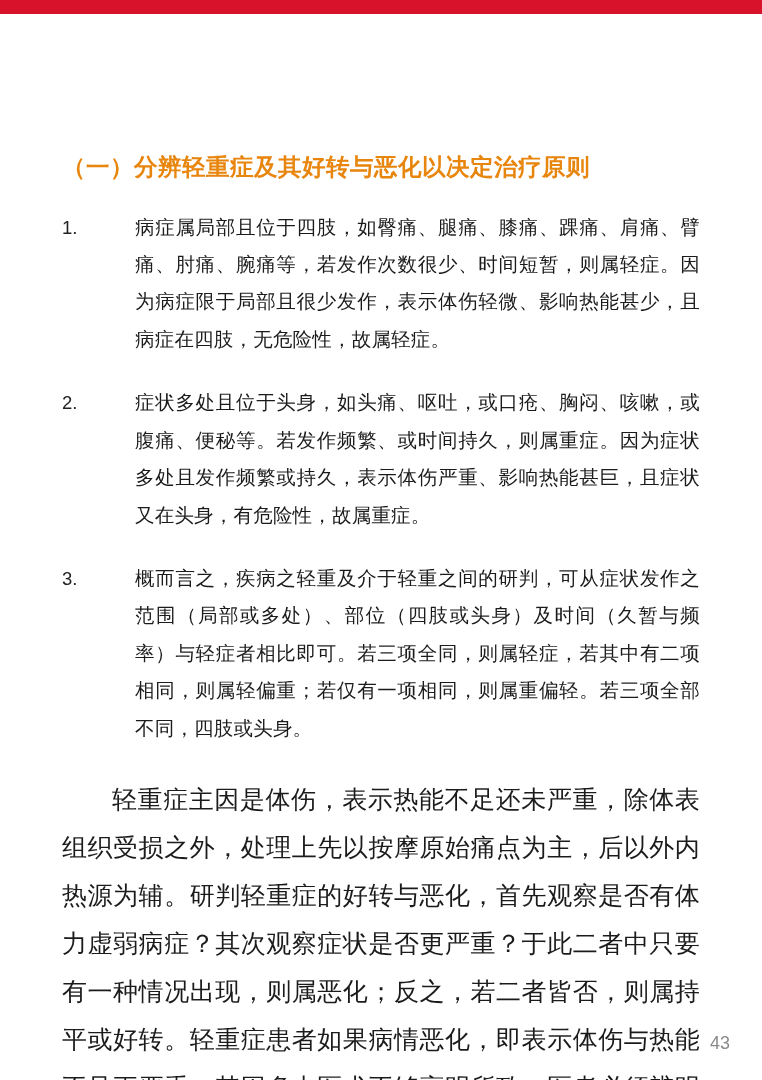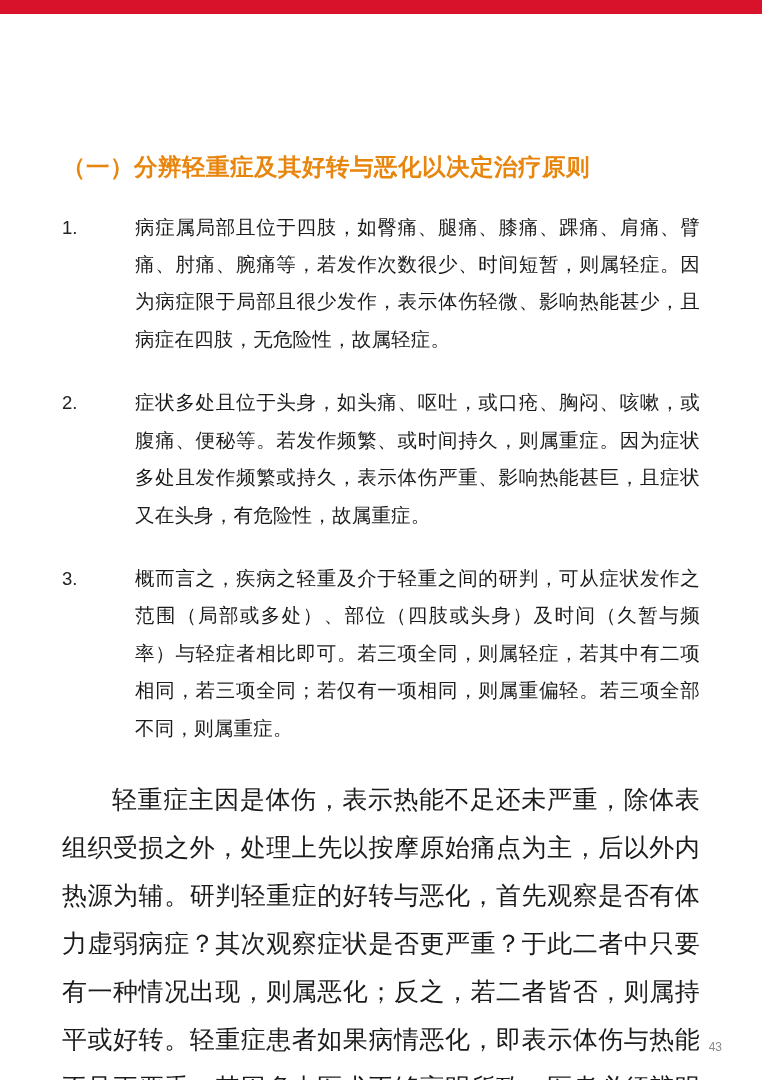--- a/index.html
+++ b/index.html
@@ -69,23 +69,23 @@
     font-size: 25px;
     color: #1b1b1b;
     line-height: 1.92;
     text-align: justify;
     text-justify: inter-ideograph;
     text-indent: 2em;
     letter-spacing: 0.2px;
   }
   .page-number {
     position: absolute;
-    right: 40px;
+    right: 32px;
     bottom: 26px;
-    font-size: 12px;
+    font-size: 18px;
     color: #8a8a8a;
   }
 </style>
 </head>
 <body>
 
 <div class="top-bar"></div>
 
 <div class="page">
 
@@ -95,21 +95,21 @@
     <li class="list-item">
       <span class="num">1.</span>
       <span class="body">病症属局部且位于四肢，如臀痛、腿痛、膝痛、踝痛、肩痛、臂痛、肘痛、腕痛等，若发作次数很少、时间短暂，则属轻症。因为病症限于局部且很少发作，表示体伤轻微、影响热能甚少，且病症在四肢，无危险性，故属轻症。</span>
     </li>
     <li class="list-item">
       <span class="num">2.</span>
       <span class="body">症状多处且位于头身，如头痛、呕吐，或口疮、胸闷、咳嗽，或腹痛、便秘等。若发作频繁、或时间持久，则属重症。因为症状多处且发作频繁或持久，表示体伤严重、影响热能甚巨，且症状又在头身，有危险性，故属重症。</span>
     </li>
     <li class="list-item">
       <span class="num">3.</span>
-      <span class="body">概而言之，疾病之轻重及介于轻重之间的研判，可从症状发作之范围（局部或多处）、部位（四肢或头身）及时间（久暂与频率）与轻症者相比即可。若三项全同，则属轻症，若其中有二项相同，若三项全同；若仅有一项相同，则属重偏轻。若三项全部不同，则属重症。</span>
+      <span class="body">概而言之，疾病之轻重及介于轻重之间的研判，可从症状发作之范围（局部或多处）、部位（四肢或头身）及时间（久暂与频率）与轻症者相比即可。若三项全同，则属轻症，若其中有二项相同，则属轻偏重；若仅有一项相同，则属重偏轻。若三项全部不同，四肢或头身。</span>
     </li>
   </ol>
 
   <p class="para">轻重症主因是体伤，表示热能不足还未严重，除体表组织受损之外，处理上先以按摩原始痛点为主，后以外内热源为辅。研判轻重症的好转与恶化，首先观察是否有体力虚弱病症？其次观察症状是否更严重？于此二者中只要有一种情况出现，则属恶化；反之，若二者皆否，则属持平或好转。轻重症患者如果病情恶化，即表示体伤与热能不足更严重，其因多由医术不够高明所致。医者必须辨明病情轻重好坏及体伤位置，用诸善缘同时改善体伤及热能不足，以达到从因解除症状的目的。</p>
 
   <div class="page-number">43</div>
 
 </div>
 
 </body></html>

